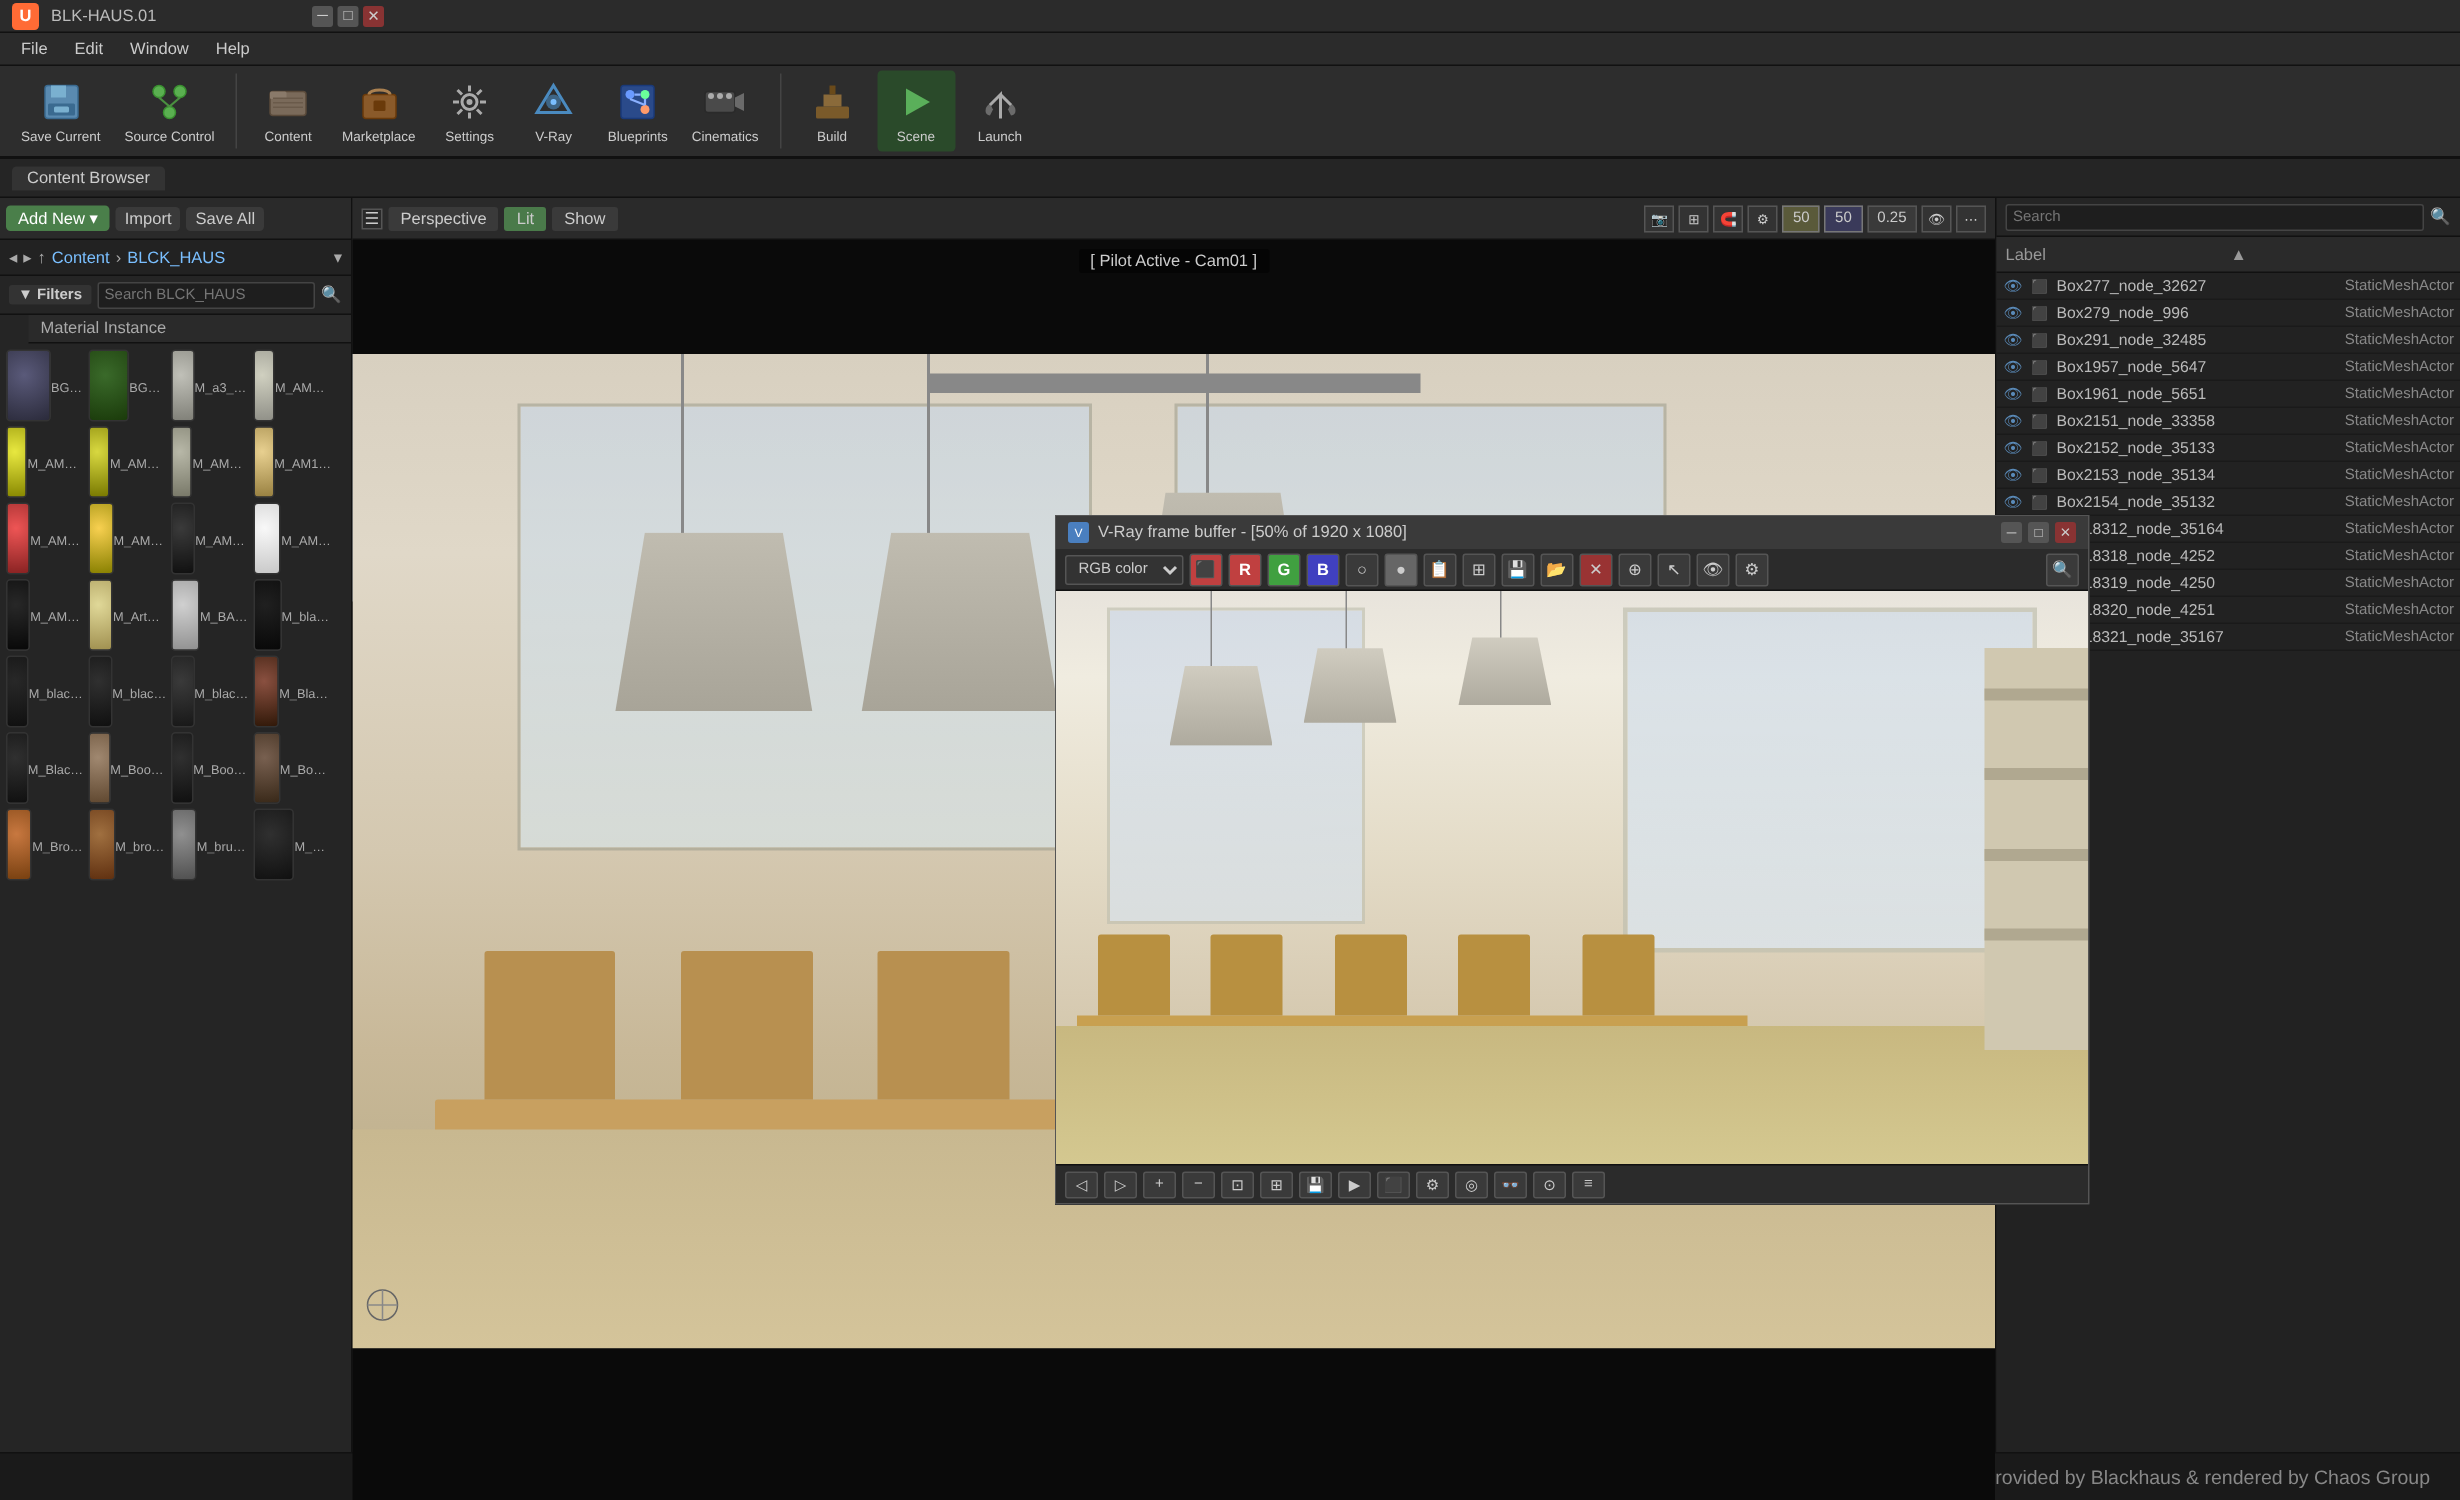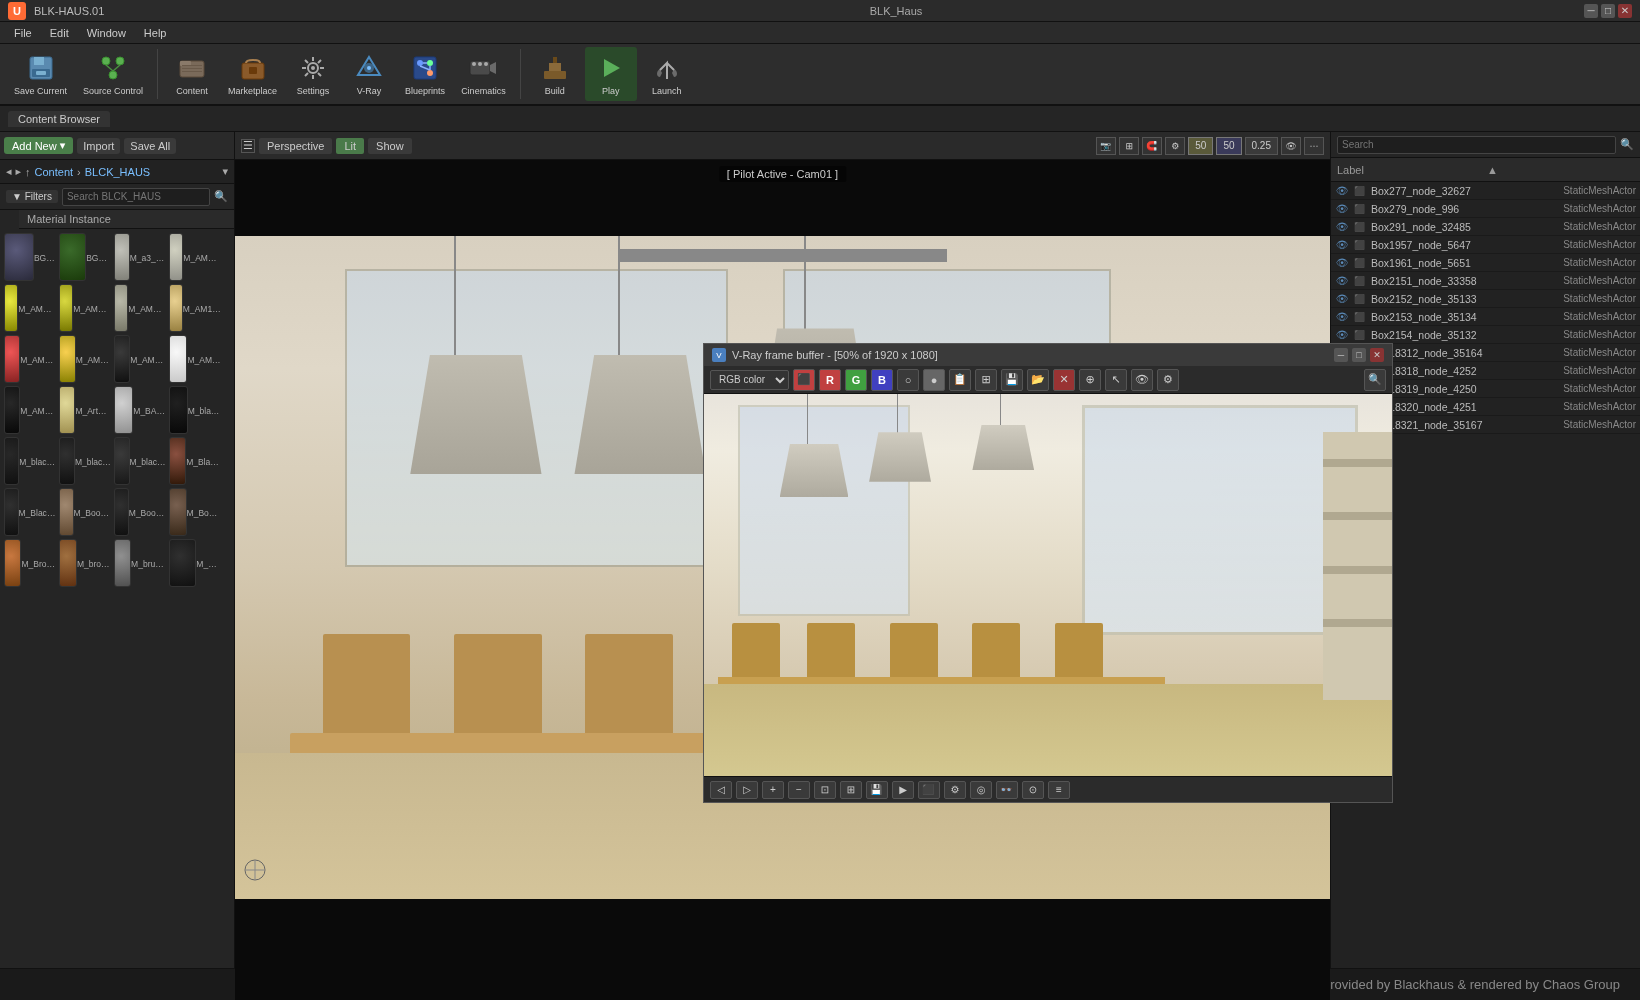--- a/index.html
+++ b/index.html
@@ -166,20 +166,21 @@
       gap: 4px;
       border-bottom: 1px solid #111;
     }
     .filter-btn {
       background: #333;
       color: #ccc;
       padding: 1px 6px;
       border-radius: 2px;
       font-size: 10px;
       cursor: pointer;
+      font-weight: bold;
     }
     .search-box {
       flex: 1;
       background: #1e1e1e;
       border: 1px solid #444;
       border-radius: 2px;
       height: 18px;
       padding: 0 4px;
       color: #ccc;
       font-size: 10px;
@@ -489,23 +490,20 @@
     ::-webkit-scrollbar-track { background: #1a1a1a; }
     ::-webkit-scrollbar-thumb { background: #444; border-radius: 3px; }
   </style>
 </head>
 <body>
 
 <div id="title-bar">
   <div style="display:flex;align-items:center;gap:8px;width:200px;">
     <div style="width:18px;height:18px;background:#ff6b35;border-radius:3px;display:flex;align-items:center;justify-content:center;font-size:11px;font-weight:bold;color:white;">U</div>
     <span style="color:#bbb;font-size:11px;">BLK-HAUS.01</span>
-  </div>
-  <div style="flex:1;display:flex;justify-content:center;">
-    <span style="color:#aaa;font-size:11px;">BLK_Haus</span>
   </div>
   <div class="win-controls" style="display:flex;gap:3px;">
     <div class="win-btn" style="background:#555;display:flex;align-items:center;justify-content:center;font-size:10px;">─</div>
     <div class="win-btn" style="background:#555;display:flex;align-items:center;justify-content:center;font-size:10px;">□</div>
     <div class="win-btn" style="background:#883333;display:flex;align-items:center;justify-content:center;font-size:10px;">✕</div>
   </div>
 </div>
 
 <div id="menu-bar">
   <div class="menu-item">File</div>
@@ -628,21 +626,21 @@
     </div>
     <span style="font-size:9px;">Build</span>
   </div>
 
   <div class="toolbar-btn" style="background:#2a4a2a;">
     <div class="toolbar-icon">
       <svg width="30" height="30" viewBox="0 0 30 30">
         <polygon points="8,6 24,15 8,24" fill="#5aaf5a"></polygon>
       </svg>
     </div>
-    <span style="font-size:9px;">Play</span>
+    <span style="font-size:9px;">Scene</span>
   </div>
 
   <div class="toolbar-btn">
     <div class="toolbar-icon">
       <svg width="30" height="30" viewBox="0 0 30 30">
         <path d="M15 26 L15 10 L8 17 M15 10 L22 17" fill="none" stroke="#aaa" stroke-width="2"></path>
         <path d="M8 24 C4 24 4 18 8 16 L10 20 Z" fill="#aaa" opacity="0.5"></path>
         <path d="M22 24 C26 24 26 18 22 16 L20 20 Z" fill="#aaa" opacity="0.5"></path>
       </svg>
     </div>

